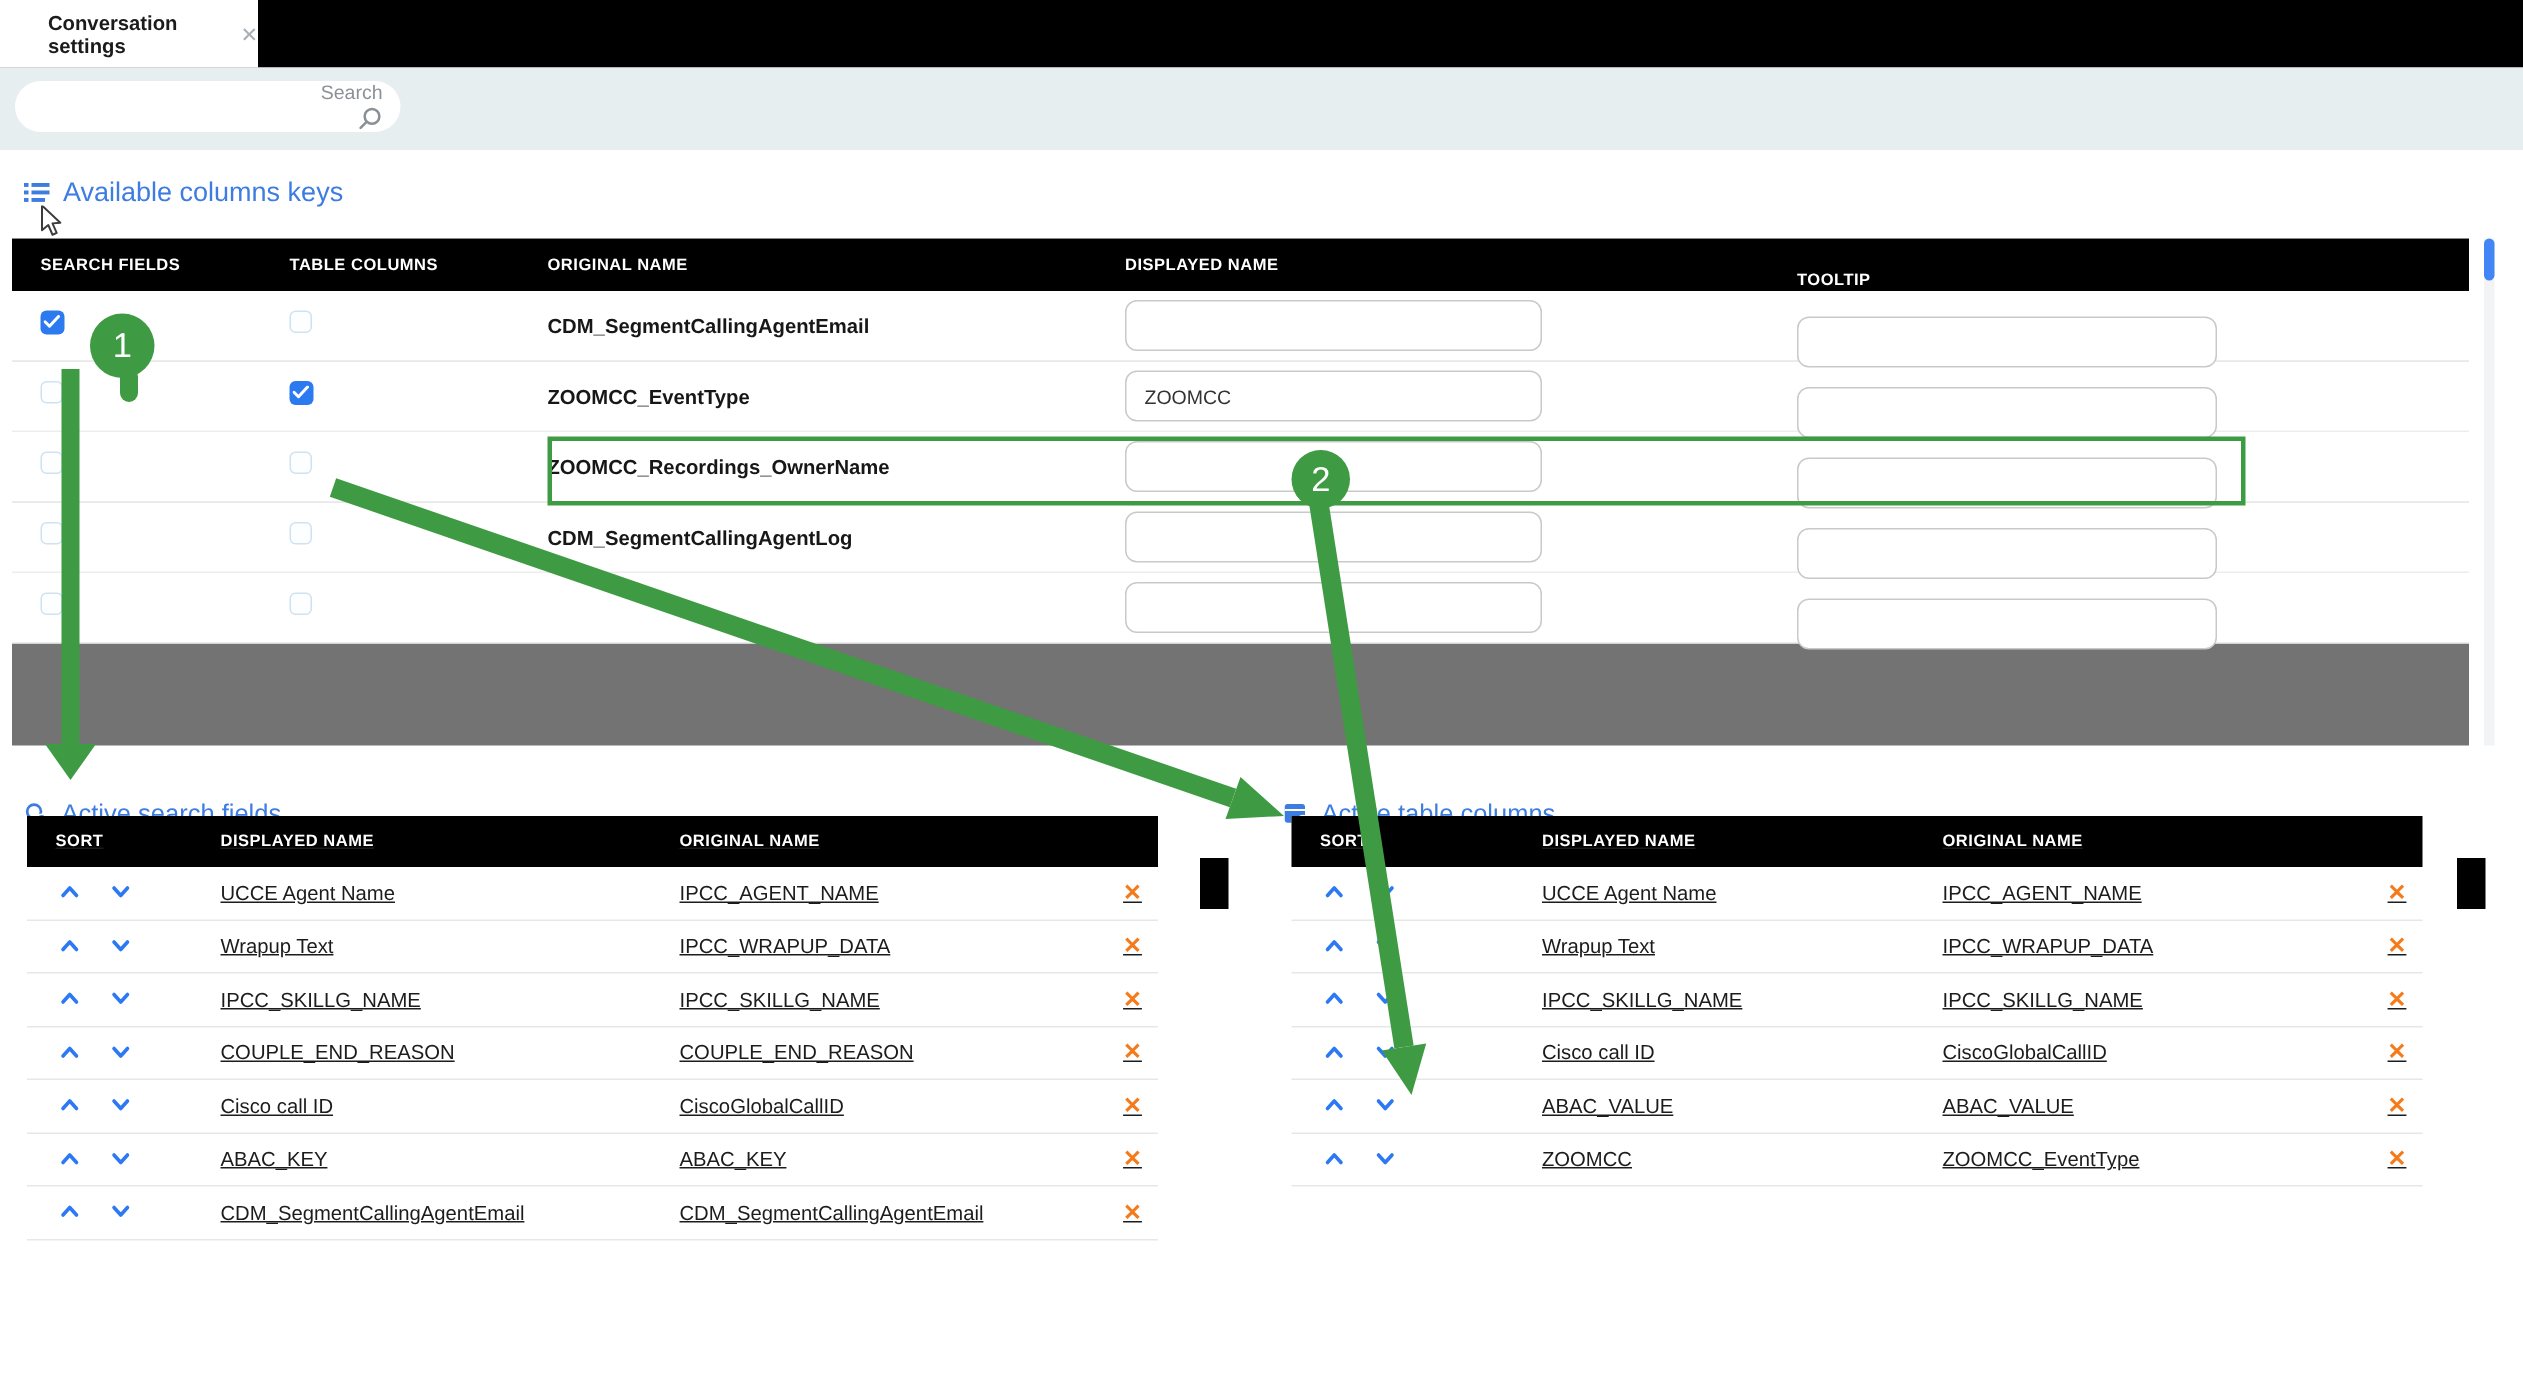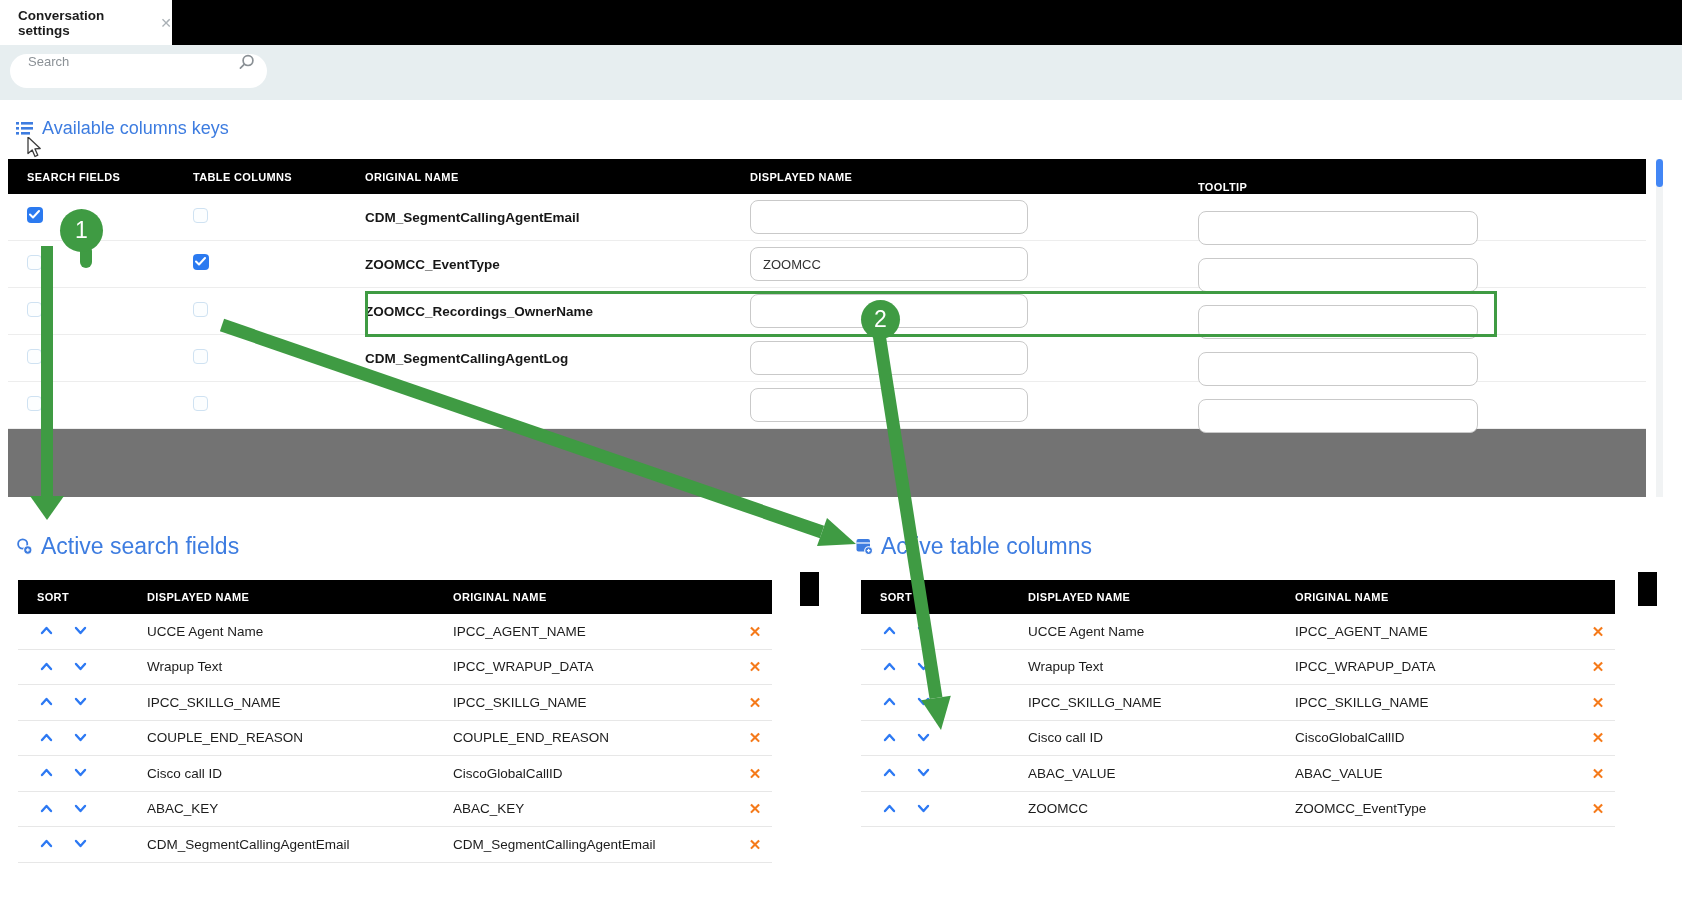--- a/index.html
+++ b/index.html
@@ -3,33 +3,33 @@
 <meta charset="utf-8">
 <style>
   html,body{margin:0;padding:0;background:#fff;}
   #screen{position:relative;width:1682px;height:922px;background:#fff;overflow:hidden;
           font-family:"Liberation Sans",sans-serif;color:#1c1c1c;}
   .abs{position:absolute;}
 
   
   .topbar{left:0;top:0;width:1682px;height:45px;background:#000;}
   .tab{left:0;top:0;width:172px;height:45px;background:#fff;display:flex;align-items:center;
-       padding-left:18px;box-sizing:border-box;}
+       padding-left:32px;box-sizing:border-box;}
   .tab-label{font-size:13.5px;font-weight:700;color:#1b1b1b;}
   .tab-close{margin-left:12px;color:#a9b0b5;font-size:14px;font-weight:400;cursor:pointer;}
 
   
   .band{left:0;top:45px;width:1682px;height:55px;background:#e7eef0;}
   .search{left:10px;top:54px;width:257px;height:34px;background:#fff;border-radius:17px;
-          display:flex;align-items:flex-start;box-sizing:border-box;padding:0 12px 0 18px;}
+          display:flex;align-items:flex-end;box-sizing:border-box;padding:0 12px 0 18px;flex-direction:column;}
   .search-ph{flex:1;font-size:13px;color:#8b9196;}
 
   
   .h-blue{color:#3d7ce0;font-size:18px;display:flex;align-items:center;gap:8px;}
-  .h-blue.small{font-size:23px;}
+  .h-blue.small{font-size:17px;}
 
   
   .mtable{left:8px;top:159px;width:1638px;height:338px;overflow:hidden;background:#737373;}
   .mt-header{display:flex;height:35px;background:#000;align-items:center;}
   .mt-row{display:flex;height:47px;align-items:center;border-bottom:1px solid #ededed;box-sizing:border-box;background:#fff;}
   .c1{width:166px;} .c2{width:172px;} .c3{width:385px;} .c4{width:448px;} .c5{flex:1;margin-top:21px;}
   .mcell{box-sizing:border-box;padding-left:19px;}
   .hlabel{color:#fff;font-size:11px;font-weight:700;letter-spacing:.35px;}
   .oname{font-size:13.5px;font-weight:700;color:#171717;}
   .tinput{width:278px;height:34px;border:1px solid #c9c9c9;border-radius:8px;background:#fff;
@@ -41,21 +41,21 @@
   .cb{display:inline-block;width:16px;height:16px;border-radius:4px;box-sizing:border-box;position:relative;}
   .cb.off{width:15px;height:15px;border:1.5px solid #cfe2f2;background:#fcfeff;}
   .cb.on{background:#2b7af0;}
   .cb.on svg{position:absolute;left:2px;top:3px;}
 
   
   .sb-track{left:1656px;top:159px;width:7px;height:338px;background:#f1f3f4;}
   .sb-thumb{left:1656px;top:159px;width:7px;height:28px;background:#4286f5;border-radius:3.5px;}
 
   
-  .atable{top:580px;width:754px;background:#fff;}
+  .atable{top:544px;width:754px;background:#fff;text-decoration:underline;}
   .at-header{display:flex;height:34px;background:#000;align-items:center;}
   .at-row{display:flex;height:35.5px;align-items:center;border-bottom:1px solid #e7e7e7;box-sizing:border-box;}
   .s-col{box-sizing:border-box;padding-left:22px;display:flex;gap:20px;align-items:center;}
   .left-t .s-col{width:110px;} .right-t .s-col{width:148px;}
   .left-t .d-col{width:306px;} .right-t .d-col{width:267px;}
   .o-col{flex:1;}
   .x-col{width:34px;display:flex;justify-content:center;align-items:center;}
   .at-cell{font-size:13.5px;color:#1c1c1c;}
   .s-label{font-size:11px;font-weight:700;color:#fff;letter-spacing:.35px;}
   .chev{width:14px;height:10px;display:inline-flex;cursor:pointer;}

